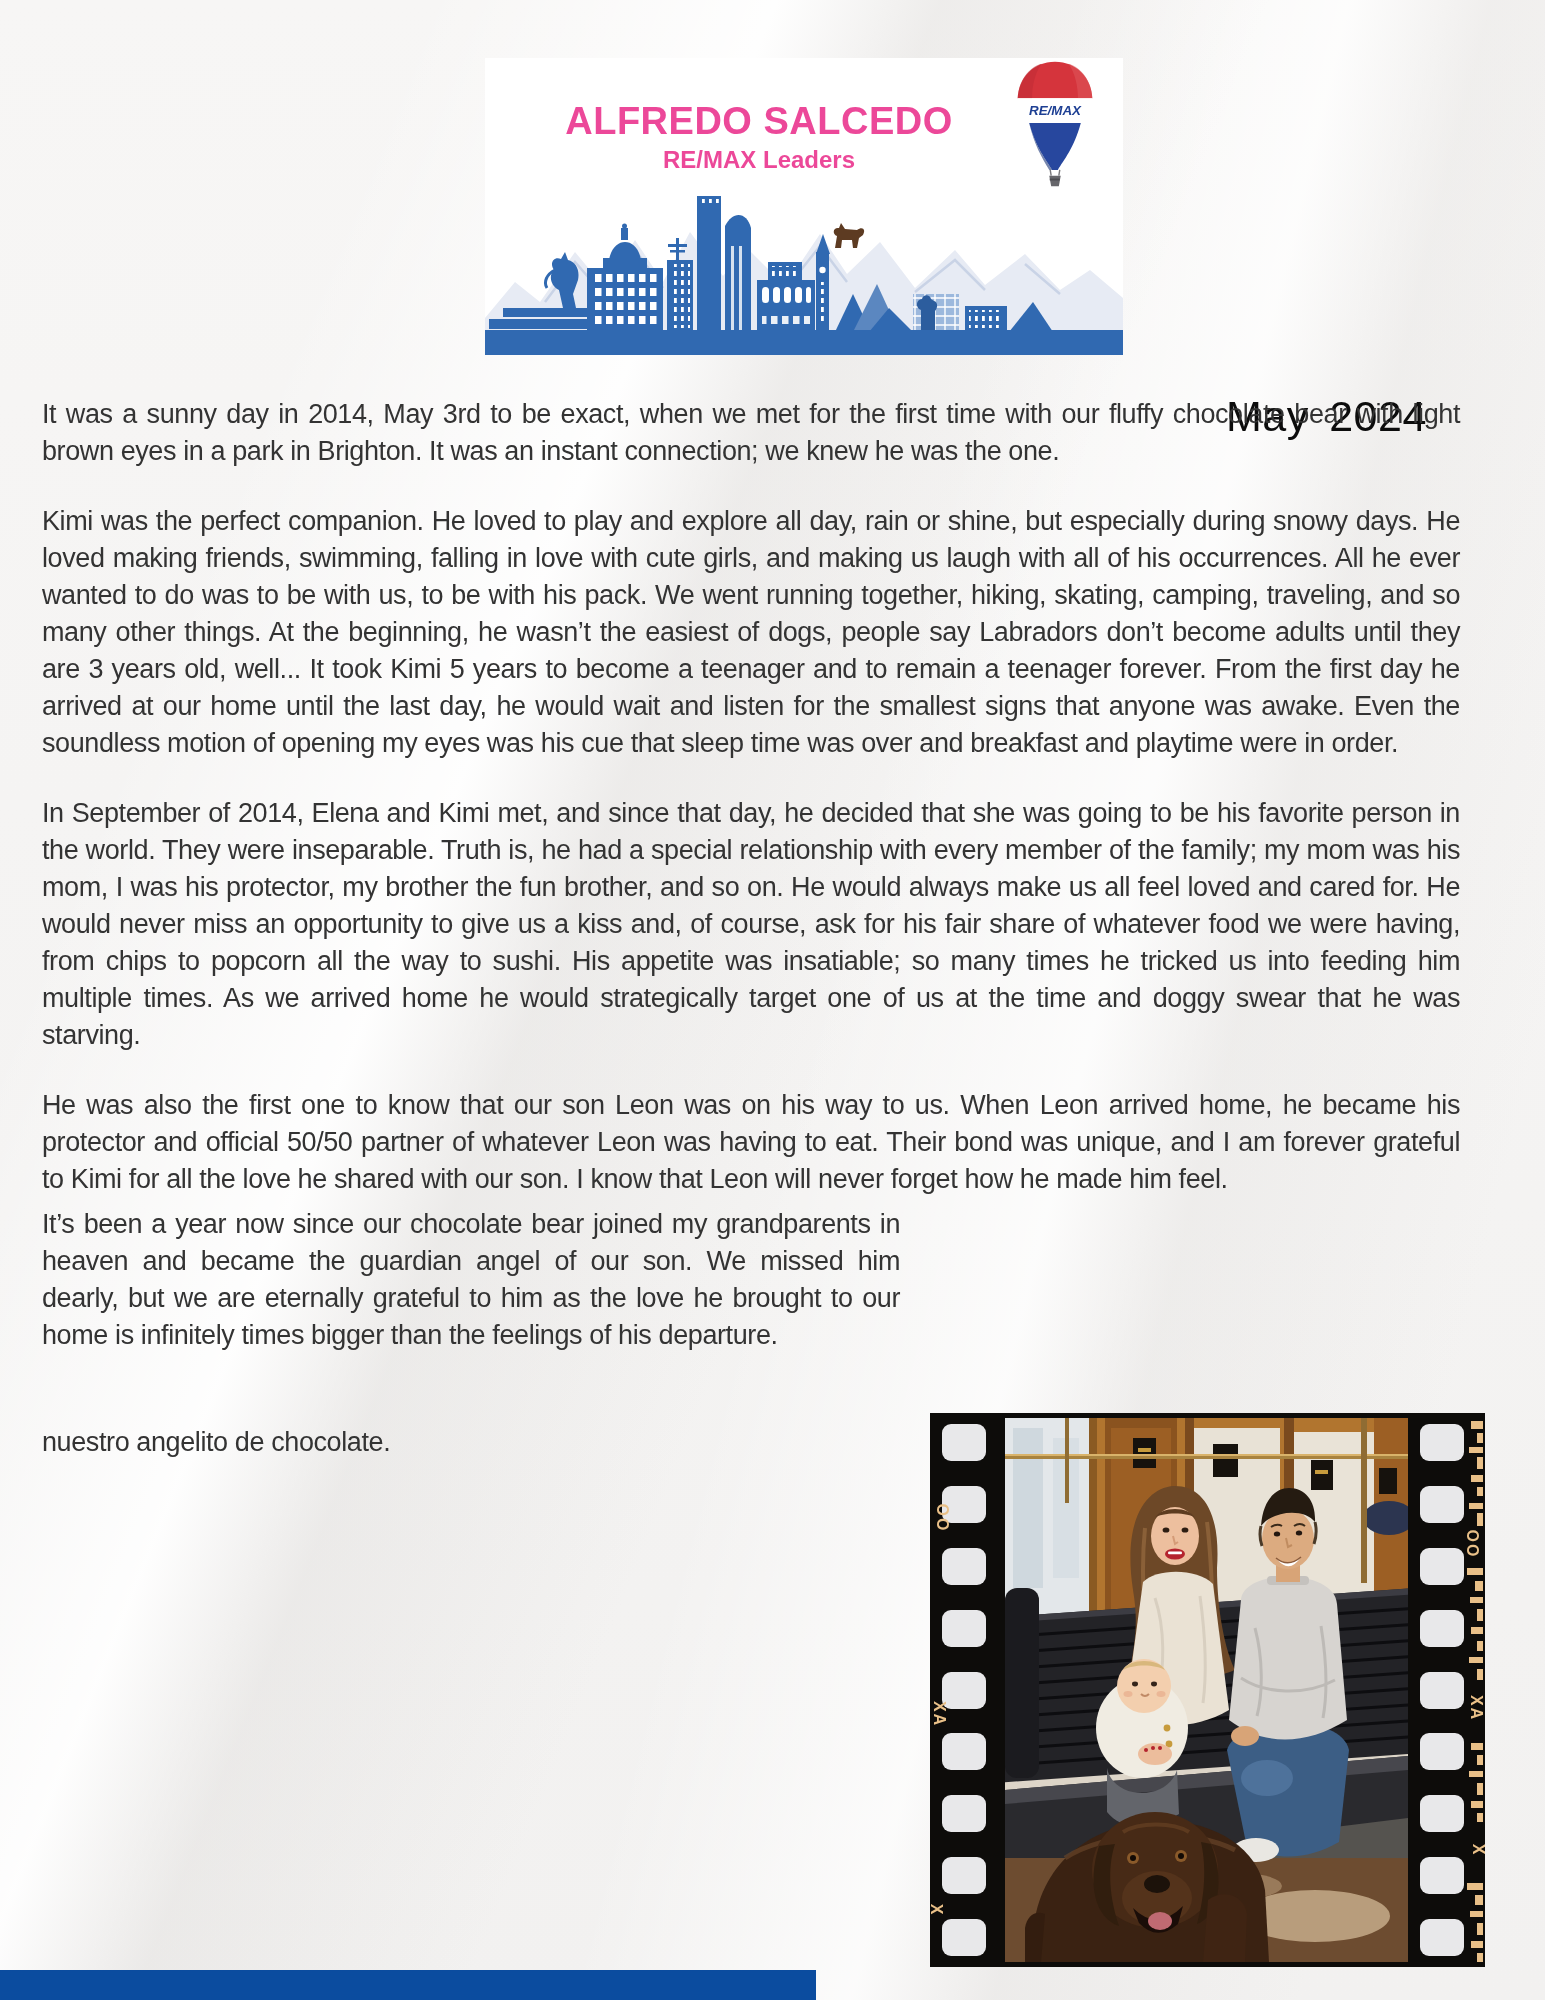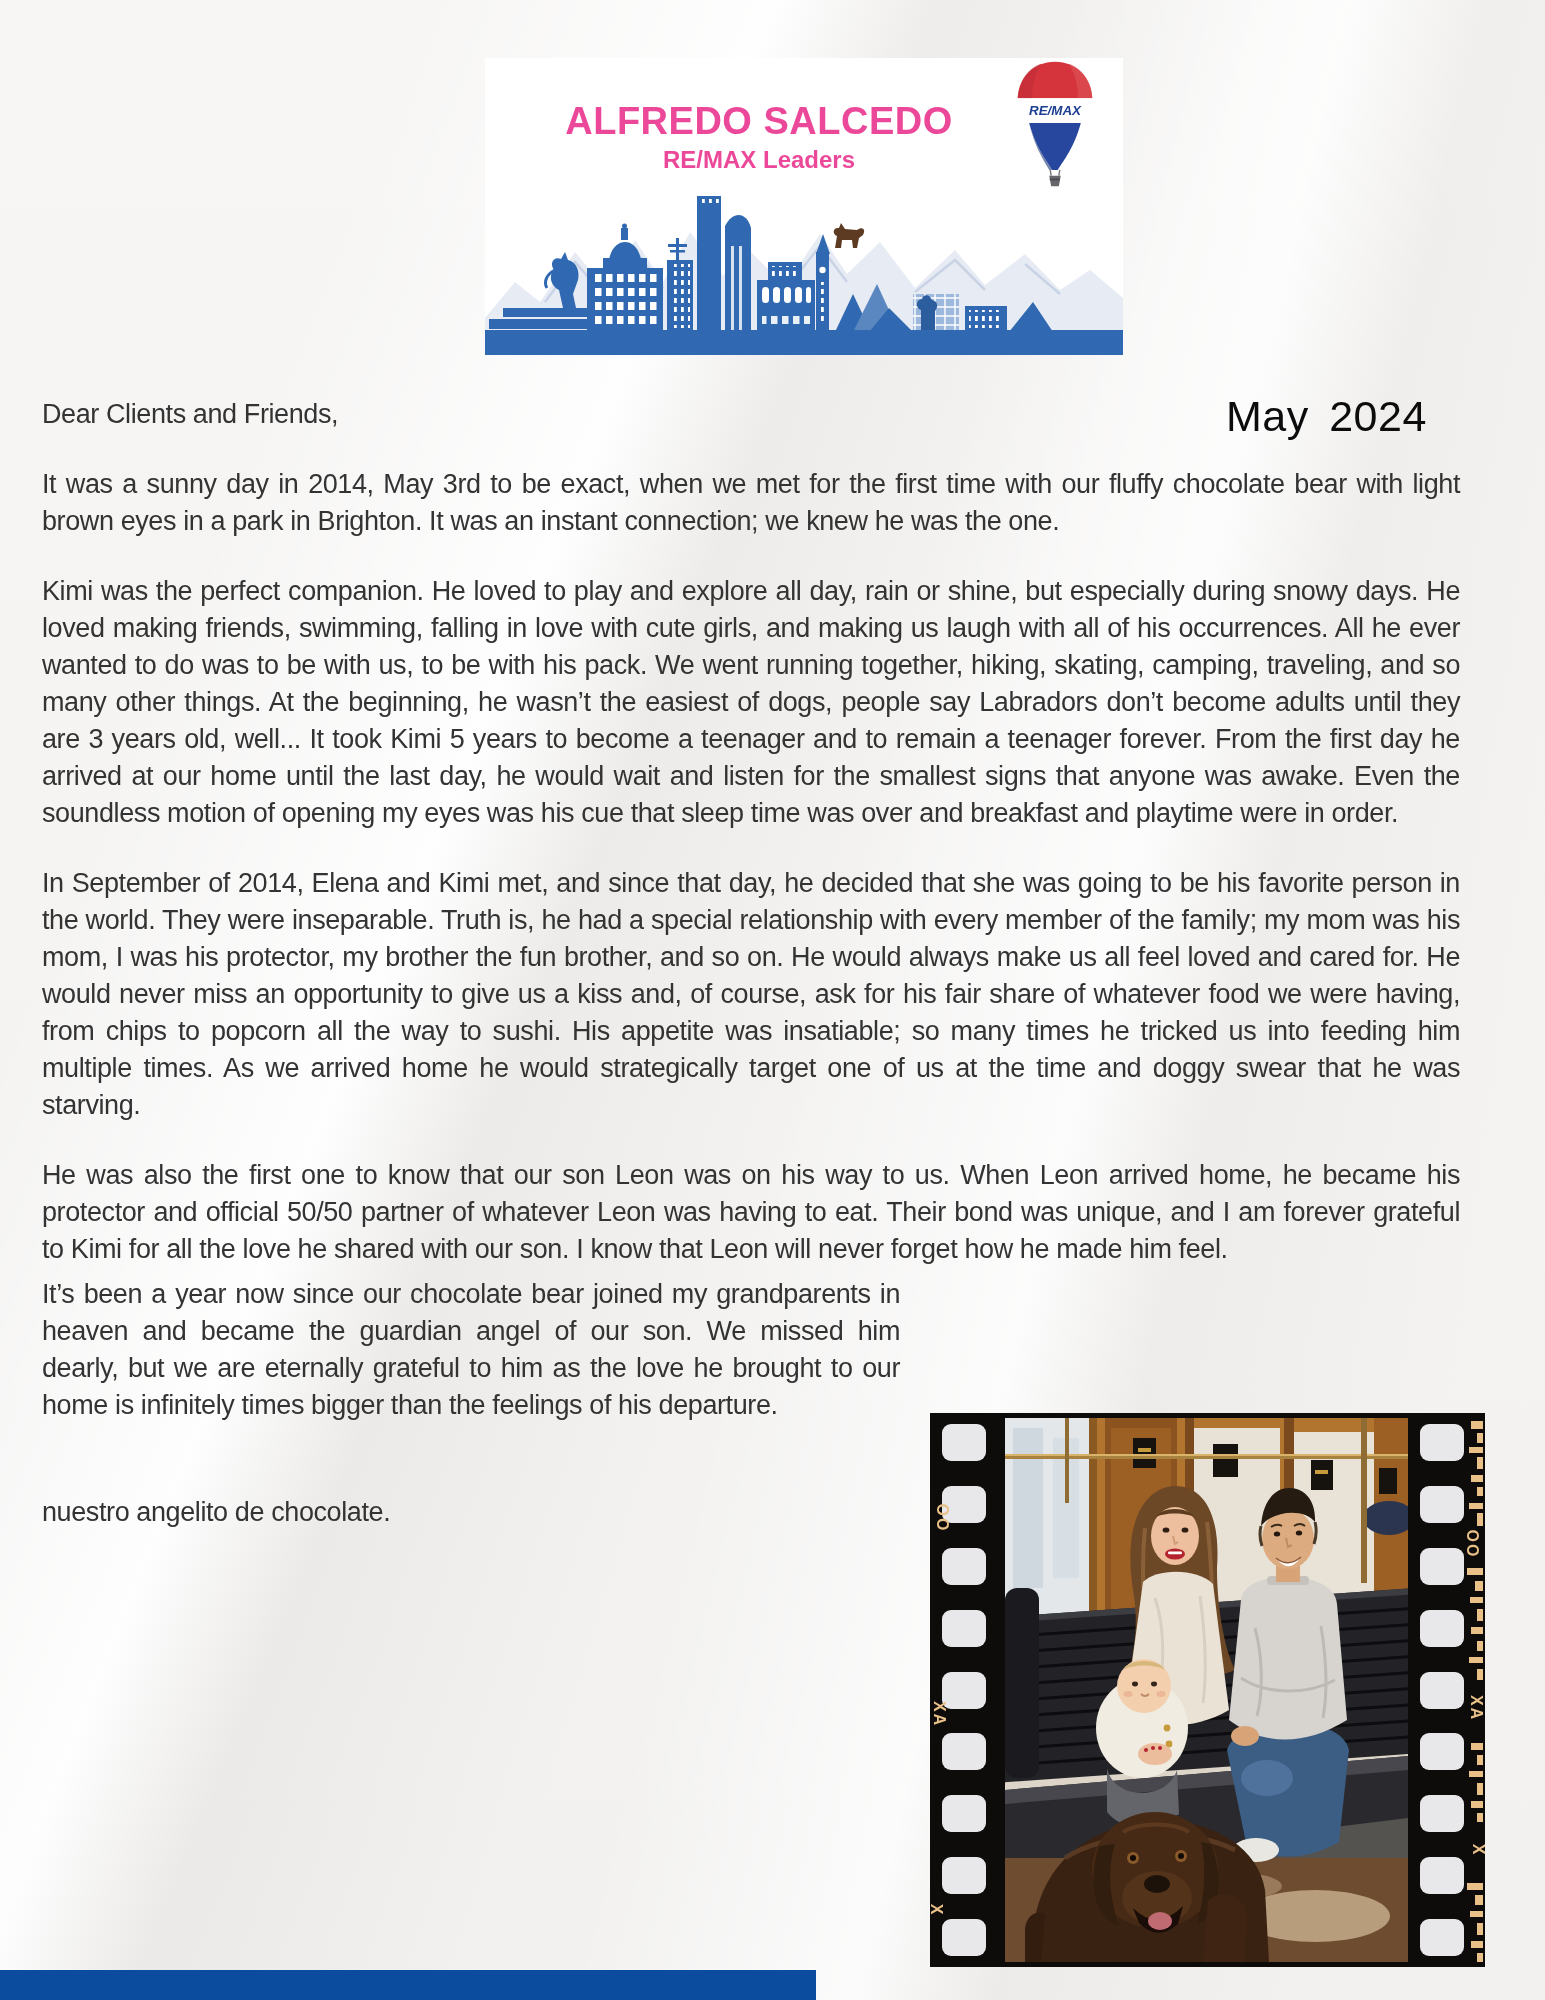--- a/index.html
+++ b/index.html
@@ -134,21 +134,20 @@
       <rect x="484" y="120" width="34" height="18" fill="url(#pw2)"></rect>
       <polygon points="524,142 548,112 568,142" fill="#3069b1"></polygon>
 
       <rect x="0" y="140" width="638" height="25" fill="#3069b1"></rect>
     </svg>
   </div>
 
   <div class="date">May 2024</div>
 
   <div class="letter">
-    <p>Dear Clients and Friends,</p>
     <p class="just">It was a sunny day in 2014, May 3rd to be exact, when we met for the first time with our fluffy chocolate bear with light brown eyes in a park in Brighton. It was an instant connection; we knew he was the one.</p>
     <p class="just">Kimi was the perfect companion. He loved to play and explore all day, rain or shine, but especially during snowy days. He loved making friends, swimming, falling in love with cute girls, and making us laugh with all of his occurrences. All he ever wanted to do was to be with us, to be with his pack. We went running together, hiking, skating, camping, traveling, and so many other things. At the beginning, he wasn’t the easiest of dogs, people say Labradors don’t become adults until they are 3 years old, well... It took Kimi 5 years to become a teenager and to remain a teenager forever. From the first day he arrived at our home until the last day, he would wait and listen for the smallest signs that anyone was awake. Even the soundless motion of opening my eyes was his cue that sleep time was over and breakfast and playtime were in order.</p>
     <p class="just">In September of 2014, Elena and Kimi met, and since that day, he decided that she was going to be his favorite person in the world. They were inseparable. Truth is, he had a special relationship with every member of the family; my mom was his mom, I was his protector, my brother the fun brother, and so on. He would always make us all feel loved and cared for. He would never miss an opportunity to give us a kiss and, of course, ask for his fair share of whatever food we were having, from chips to popcorn all the way to sushi. His appetite was insatiable; so many times he tricked us into feeding him multiple times. As we arrived home he would strategically target one of us at the time and doggy swear that he was starving.</p>
     <p class="just tight">He was also the first one to know that our son Leon was on his way to us. When Leon arrived home, he became his protector and official 50/50 partner of whatever Leon was having to eat. Their bond was unique, and I am forever grateful to Kimi for all the love he shared with our son. I know that Leon will never forget how he made him feel.</p>
     <p class="just side">It’s been a year now since our chocolate bear joined my grandparents in heaven and became the guardian angel of our son. We missed him dearly, but we are eternally grateful to him as the love he brought to our home is infinitely times bigger than the feelings of his departure.</p>
     <p><br><span>nuestro angelito de chocolate.</span></p>
   </div>
 
   <div class="film">
 

